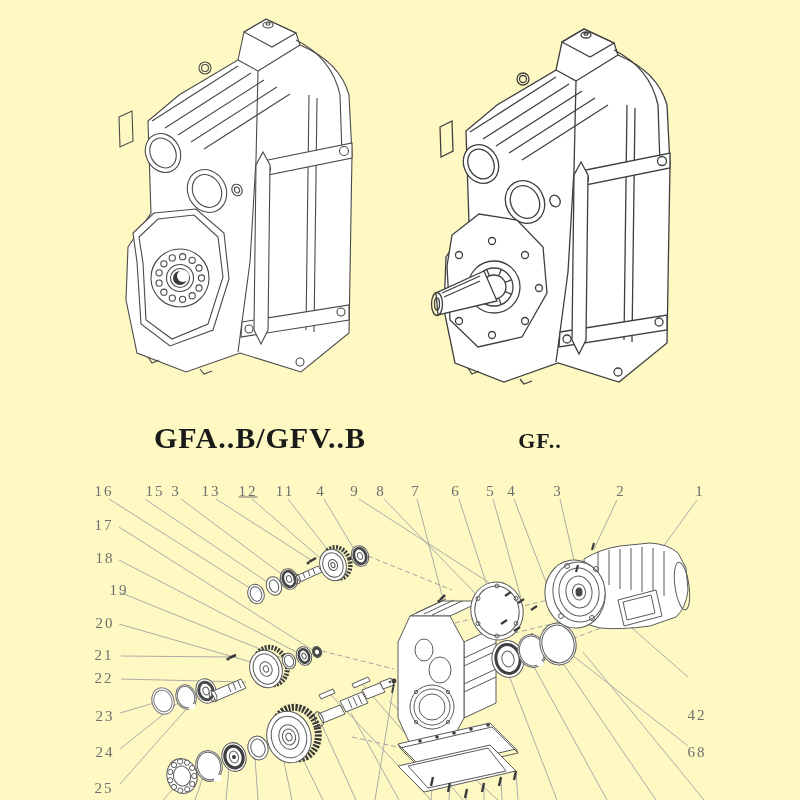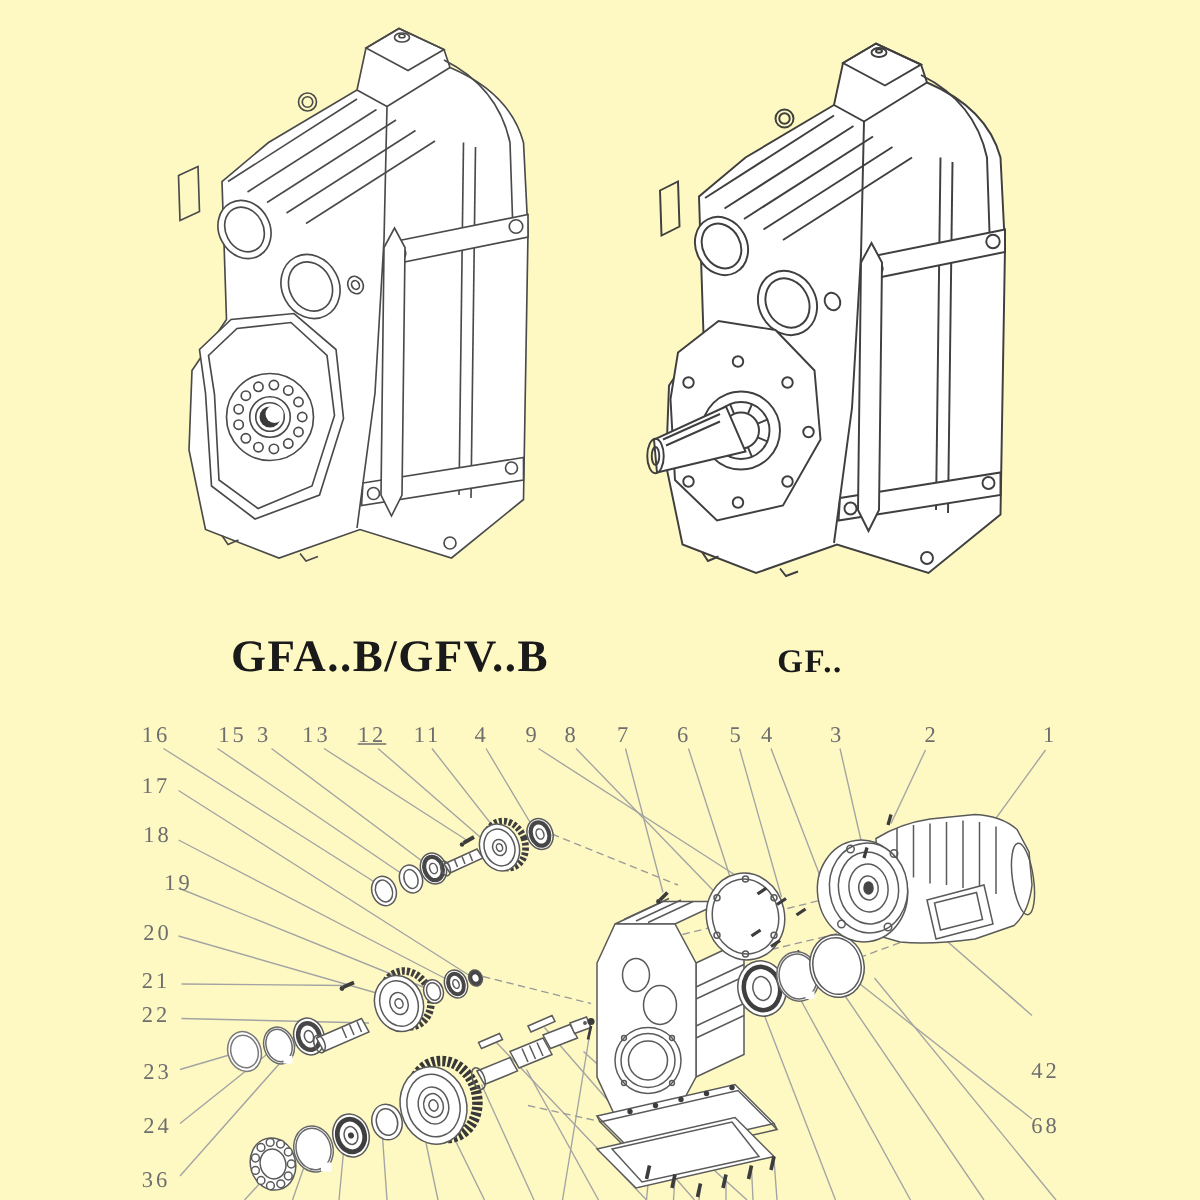--- a/index.html
+++ b/index.html
@@ -512,18 +512,18 @@
       <span class="callout" style="left: 621px; top: 491px;">2</span>
       <span class="callout" style="left: 700px; top: 491px;">1</span>
       <span class="callout" style="left: 104px; top: 525px;">17</span>
       <span class="callout" style="left: 105px; top: 558px;">18</span>
       <span class="callout" style="left: 119px; top: 590px;">19</span>
       <span class="callout" style="left: 105px; top: 623px;">20</span>
       <span class="callout" style="left: 104px; top: 655px;">21</span>
       <span class="callout" style="left: 104px; top: 678px;">22</span>
       <span class="callout" style="left: 105px; top: 716px;">23</span>
       <span class="callout" style="left: 105px; top: 752px;">24</span>
-      <span class="callout" style="left: 104px; top: 788px;">36</span>
+      <span class="callout" style="left: 104px; top: 788px;">25</span>
       <span class="callout" style="left: 697px; top: 695px; margin-top: 20px;">42</span>
       <span class="callout" style="left: 697px; top: 752px;">68</span>
     </div>
 
 </div>
 
 </body></html>

